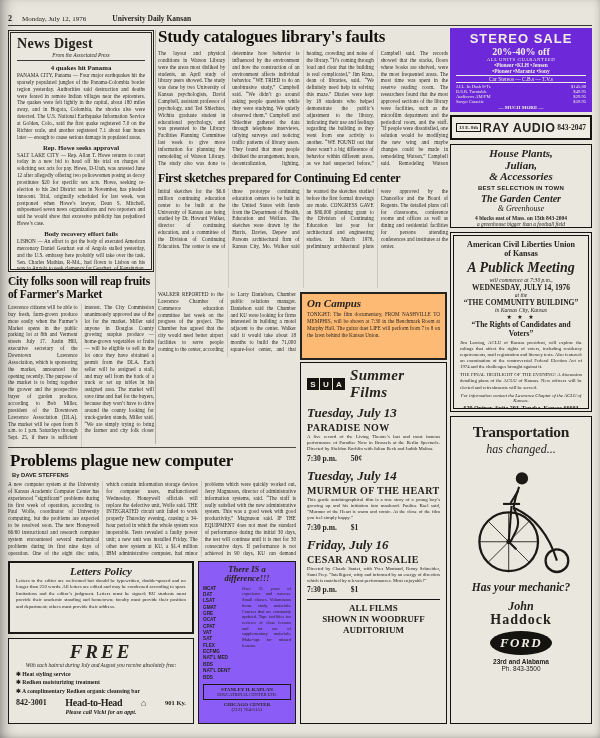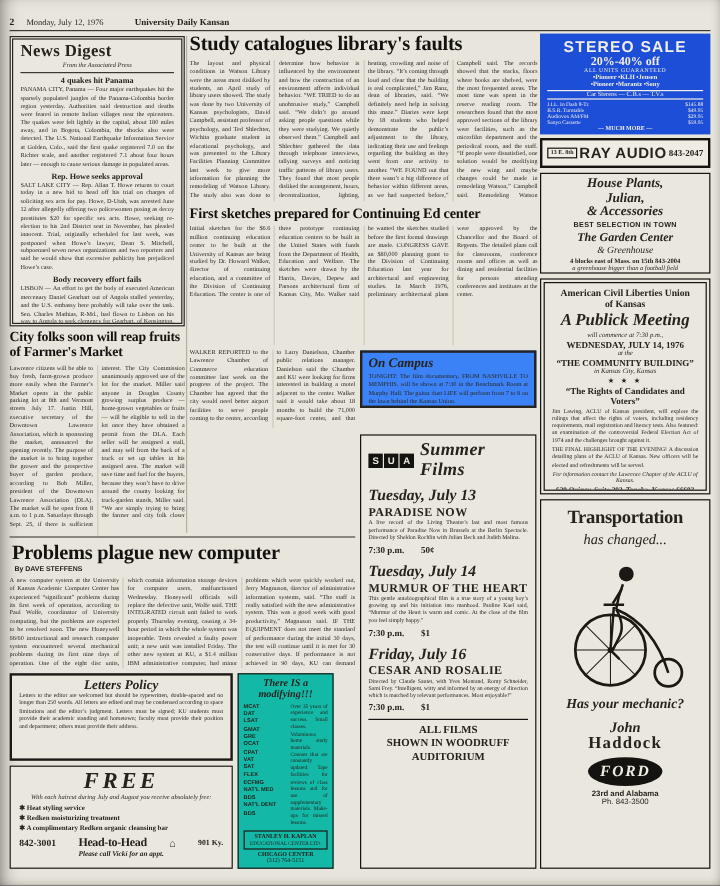--- a/index.html
+++ b/index.html
@@ -32,21 +32,21 @@
   .nd-sub { font-size:5.4px; font-style:italic; text-align:center; border-bottom:1px solid #3a3832; padding-bottom:2px; margin-bottom:2px; }
   .nd-head { font-size:6.8px; font-weight:bold; text-align:center; margin:3px 0 1px; }
 
   
   .h-study { left:158px; top:27px; width:292px; font-size:17px; white-space:nowrap; }
   .study-body { left:158px; top:50px; width:290px; height:118px; }
   .h-sketch { left:158px; top:171px; width:292px; font-size:12px; white-space:nowrap; }
   .sketch-body { left:158px; top:188px; width:290px; height:100px; }
   .sketch-body2 { left:158px; top:291px; width:138px; height:66px; }
 
-  .oncampus { left:300px; top:292px; width:147px; height:48px; border:2px solid #26231e; padding:3px 5px; overflow:hidden; background:#3b82f6; }
+  .oncampus { left:300px; top:292px; width:147px; height:68px; border:2px solid #26231e; padding:3px 5px; overflow:hidden; background:#fdba74; }
   .oc-title { font-size:11px; font-weight:bold; font-style:italic; margin-bottom:2px; }
 
   
   .h-farm { left:8px; top:275px; width:146px; font-size:11.5px; line-height:1.1; }
   .farm-body { left:8px; top:304px; width:146px; height:143px; }
 
   
   .hr-prob { left:8px; top:447px; width:288px; }
   .h-prob { left:10px; top:451px; width:286px; font-size:17px; white-space:nowrap; }
   .prob-byline { left:12px; top:472px; font-size:5.8px; font-weight:bold; }
@@ -63,21 +63,21 @@
   .hc-offer { font-size:5.4px; font-style:italic; text-align:center; margin:1px 0 2px; }
   .hc-item { font-size:5.8px; font-weight:bold; line-height:1.45; }
   .hc-row { display:flex; align-items:center; justify-content:space-between; margin-top:2px; }
   .hc-name { font-size:10px; font-weight:bold; letter-spacing:-.3px; }
   .hc-phone { font-size:8px; font-weight:bold; }
   .hc-house { font-size:9px; }
   .hc-addr { font-size:6.5px; font-weight:bold; }
   .hc-call { font-size:6px; font-weight:bold; font-style:italic; text-align:center; margin-top:1px; }
 
   
-  .kaplan { left:198px; top:561px; width:80px; height:163px; border:1.5px solid #1c1a16; padding:3px 4px; overflow:hidden; background:#14b8a6; }
+  .kaplan { left:198px; top:561px; width:98px; height:163px; border:1.5px solid #1c1a16; padding:3px 4px; overflow:hidden; background:#8b5cf6; }
   .kap-h { font-size:8.5px; font-weight:bold; font-style:italic; text-align:center; line-height:1.1; }
   .kap-flex { display:flex; gap:3px; margin-top:2px; }
   .kap-tests { width:36px; font-size:4.7px; font-weight:bold; white-space:pre-line; line-height:1.35; }
   .kap-blurb { flex:1; font-size:4.4px; line-height:1.3; text-align:justify; }
   .kap-brand { border:1px solid #1c1a16; margin-top:3px; padding:2px; text-align:center; }
   .kap-brand .b1 { font-size:5px; font-weight:bold; }
   .kap-brand .b2 { font-size:4.4px; }
   .kap-center { font-size:5px; font-weight:bold; text-align:center; margin-top:2px; }
   .kap-phone { font-size:5px; text-align:center; }
 
@@ -89,21 +89,21 @@
     font-weight:bold; font-size:8px; display:flex; align-items:center; justify-content:center; }
   .sua-title { font-size:15px; font-weight:bold; font-style:italic; letter-spacing:.3px; }
   .film { margin-bottom:5px; }
   .film .fd { font-size:13px; font-weight:bold; font-style:italic; }
   .film .ft { font-size:10px; font-weight:bold; letter-spacing:.4px; margin:1px 0; }
   .film .fdesc { font-size:4.8px; line-height:1.3; text-align:justify; }
   .film .ftp { display:flex; gap:14px; font-size:7.5px; font-weight:bold; margin-top:1px; }
   .sua-foot { text-align:center; font-weight:bold; font-size:9px; line-height:1.2; margin-top:4px; border-top:1px solid #15130f; padding-top:3px; }
 
   
-  .stereo { left:450px; top:28px; width:142px; height:84px; background:#1d4ed8; color:#f1eee5; text-align:center; padding:3px 6px; overflow:hidden; }
+  .stereo { left:450px; top:28px; width:142px; height:84px; background:#6d28d9; color:#f1eee5; text-align:center; padding:3px 6px; overflow:hidden; }
   .st-title { font-family:"Liberation Sans",sans-serif; font-weight:bold; font-size:13px; letter-spacing:1px; }
   .st-disc { font-weight:bold; font-size:10px; }
   .st-guar { font-size:4.8px; letter-spacing:.5px; }
   .st-brands { font-size:5.4px; font-weight:bold; }
   .st-cat { font-size:5.4px; border-top:1px solid #f1eee5; border-bottom:1px solid #f1eee5; margin:1px 0; }
   .st-item { display:flex; justify-content:space-between; font-size:4.6px; }
   .st-more { font-size:5px; font-weight:bold; margin-top:1px; }
 
   .ray { left:450px; top:115px; width:142px; height:25px; border:2px solid #15130f; background:#efece3;
     display:flex; align-items:center; justify-content:space-between; padding:0 4px; }
@@ -212,21 +212,21 @@
       <span class="hc-name">Head-to-Head</span>
       <span class="hc-house">⌂</span>
       <span class="hc-addr">901 Ky.</span>
     </div>
     <div class="hc-call">Please call Vicki for an appt.</div>
   </section>
 
   <section class="abs kaplan">
     <div class="kap-h">
       <span>There IS a</span><br>
-      <span>modifying!!!</span>
+      <span>difference!!!</span>
     </div>
     <div class="kap-flex">
       <div class="kap-tests sans">MCAT
 DAT
 LSAT
 GMAT
 GRE
 OCAT
 CPAT
 VAT

